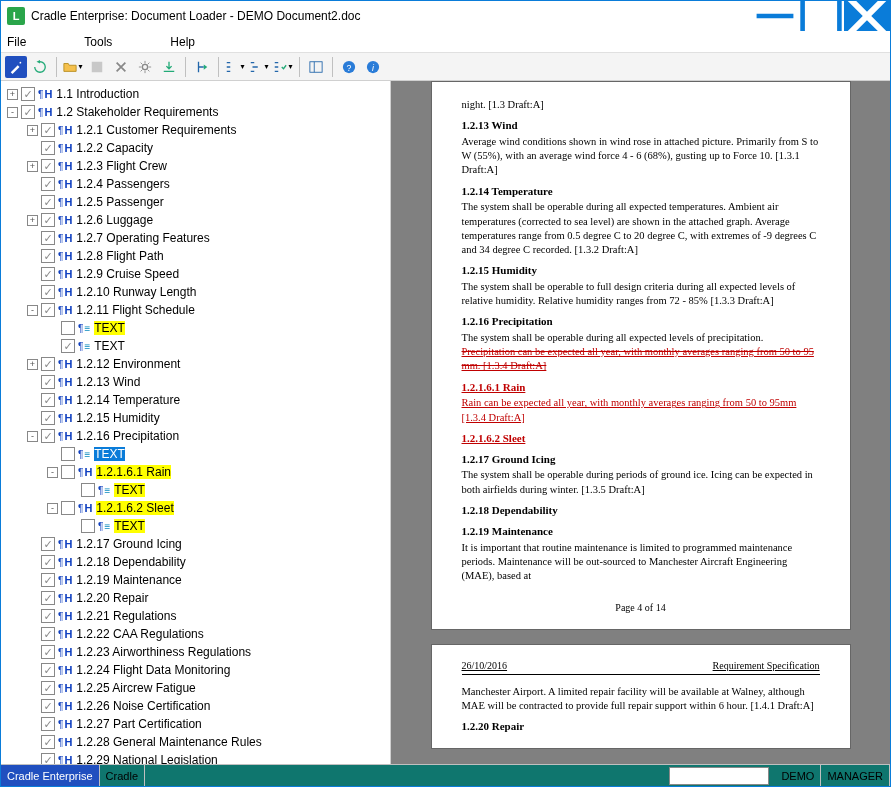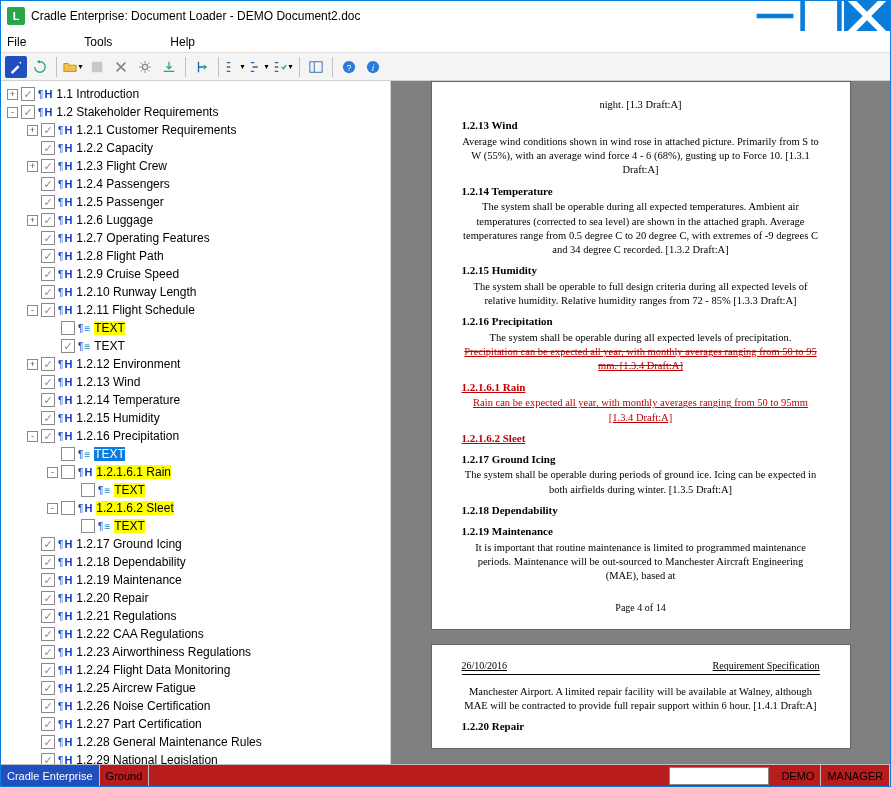--- a/index.html
+++ b/index.html
@@ -39,29 +39,29 @@
   .para { color: #1040c0; font-size: 10px; margin-right: 1px; }
   .glyph-t { color: #0a8abf; font-size: 10px; margin-right: 4px; }
   .lbl { color: #000; }
   .hl { background: #ffff00; }
   .sel { background: #0a7cd9; color: #fff; }
   
   .doc-pane { flex: 1; background: #808080; overflow: auto; padding: 0 16px; display: flex; flex-direction: column; align-items: center; }
   .page { width: 420px; background: #fff; border: 1px solid #666; margin: 0 0 14px 0; padding: 14px 30px; font-size: 10.5px; line-height: 1.35; color: #000; font-family: "Times New Roman", serif; }
   .page .h { font-weight: bold; margin-top: 6px; }
   .page .h2 { font-size: 11px; }
-  .page .p { margin-top: 2px; text-align: center; }
+  .page .p { margin-top: 2px; }
   .red { color: #c00000; }
   .page .redlink { color: #c00000; text-decoration: underline; }
   .strike { text-decoration: line-through underline; }
   .pagefoot { text-align: center; margin-top: 18px; font-size: 10px; }
   .pagehead { display: flex; justify-content: space-between; border-bottom: 1px solid #000; padding-bottom: 2px; margin-bottom: 10px; font-size: 10px; text-decoration: underline; }
   
   
-  .status { height: 22px; background: #b91c1c; border-top: 1px solid #c0c0c0; display: flex; align-items: stretch; font-size: 11px; }
+  .status { height: 22px; background: #0f766e; border-top: 1px solid #c0c0c0; display: flex; align-items: stretch; font-size: 11px; }
   .status .seg { border-right: 1px solid #c0c0c0; padding: 0 6px; display: flex; align-items: center; }
   .status .seg.brand { background: #204fbf; color: #fff; }
   .status .seg.ready { flex: 0 0 auto; }
   .status .spacer { flex: 1; }
   .status .entry { width: 100px; height: 18px; border: 1px solid #888; background: #fff; margin: 2px 6px 2px 0; }
   
 </style>
 </head>
 <body>
 
@@ -445,18 +445,18 @@
       </div>
       <div class="p">Manchester Airport.  A limited repair facility will be available at Walney, although MAE will be contracted to provide full repair support within 6 hour. [1.4.1 Draft:A]</div>
       <div class="h h2">1.2.20 Repair</div>
 
     </div>
   </div>
 </div>
 
 <div class="status">
   <div class="seg brand">Cradle Enterprise</div>
-  <div class="seg ready">Ground</div>
+  <div class="seg ready">Cradle</div>
   <div class="spacer"></div>
   <div class="entry"></div>
   <div class="seg">DEMO</div>
   <div class="seg">MANAGER</div>
 </div>
 
 </body></html>

